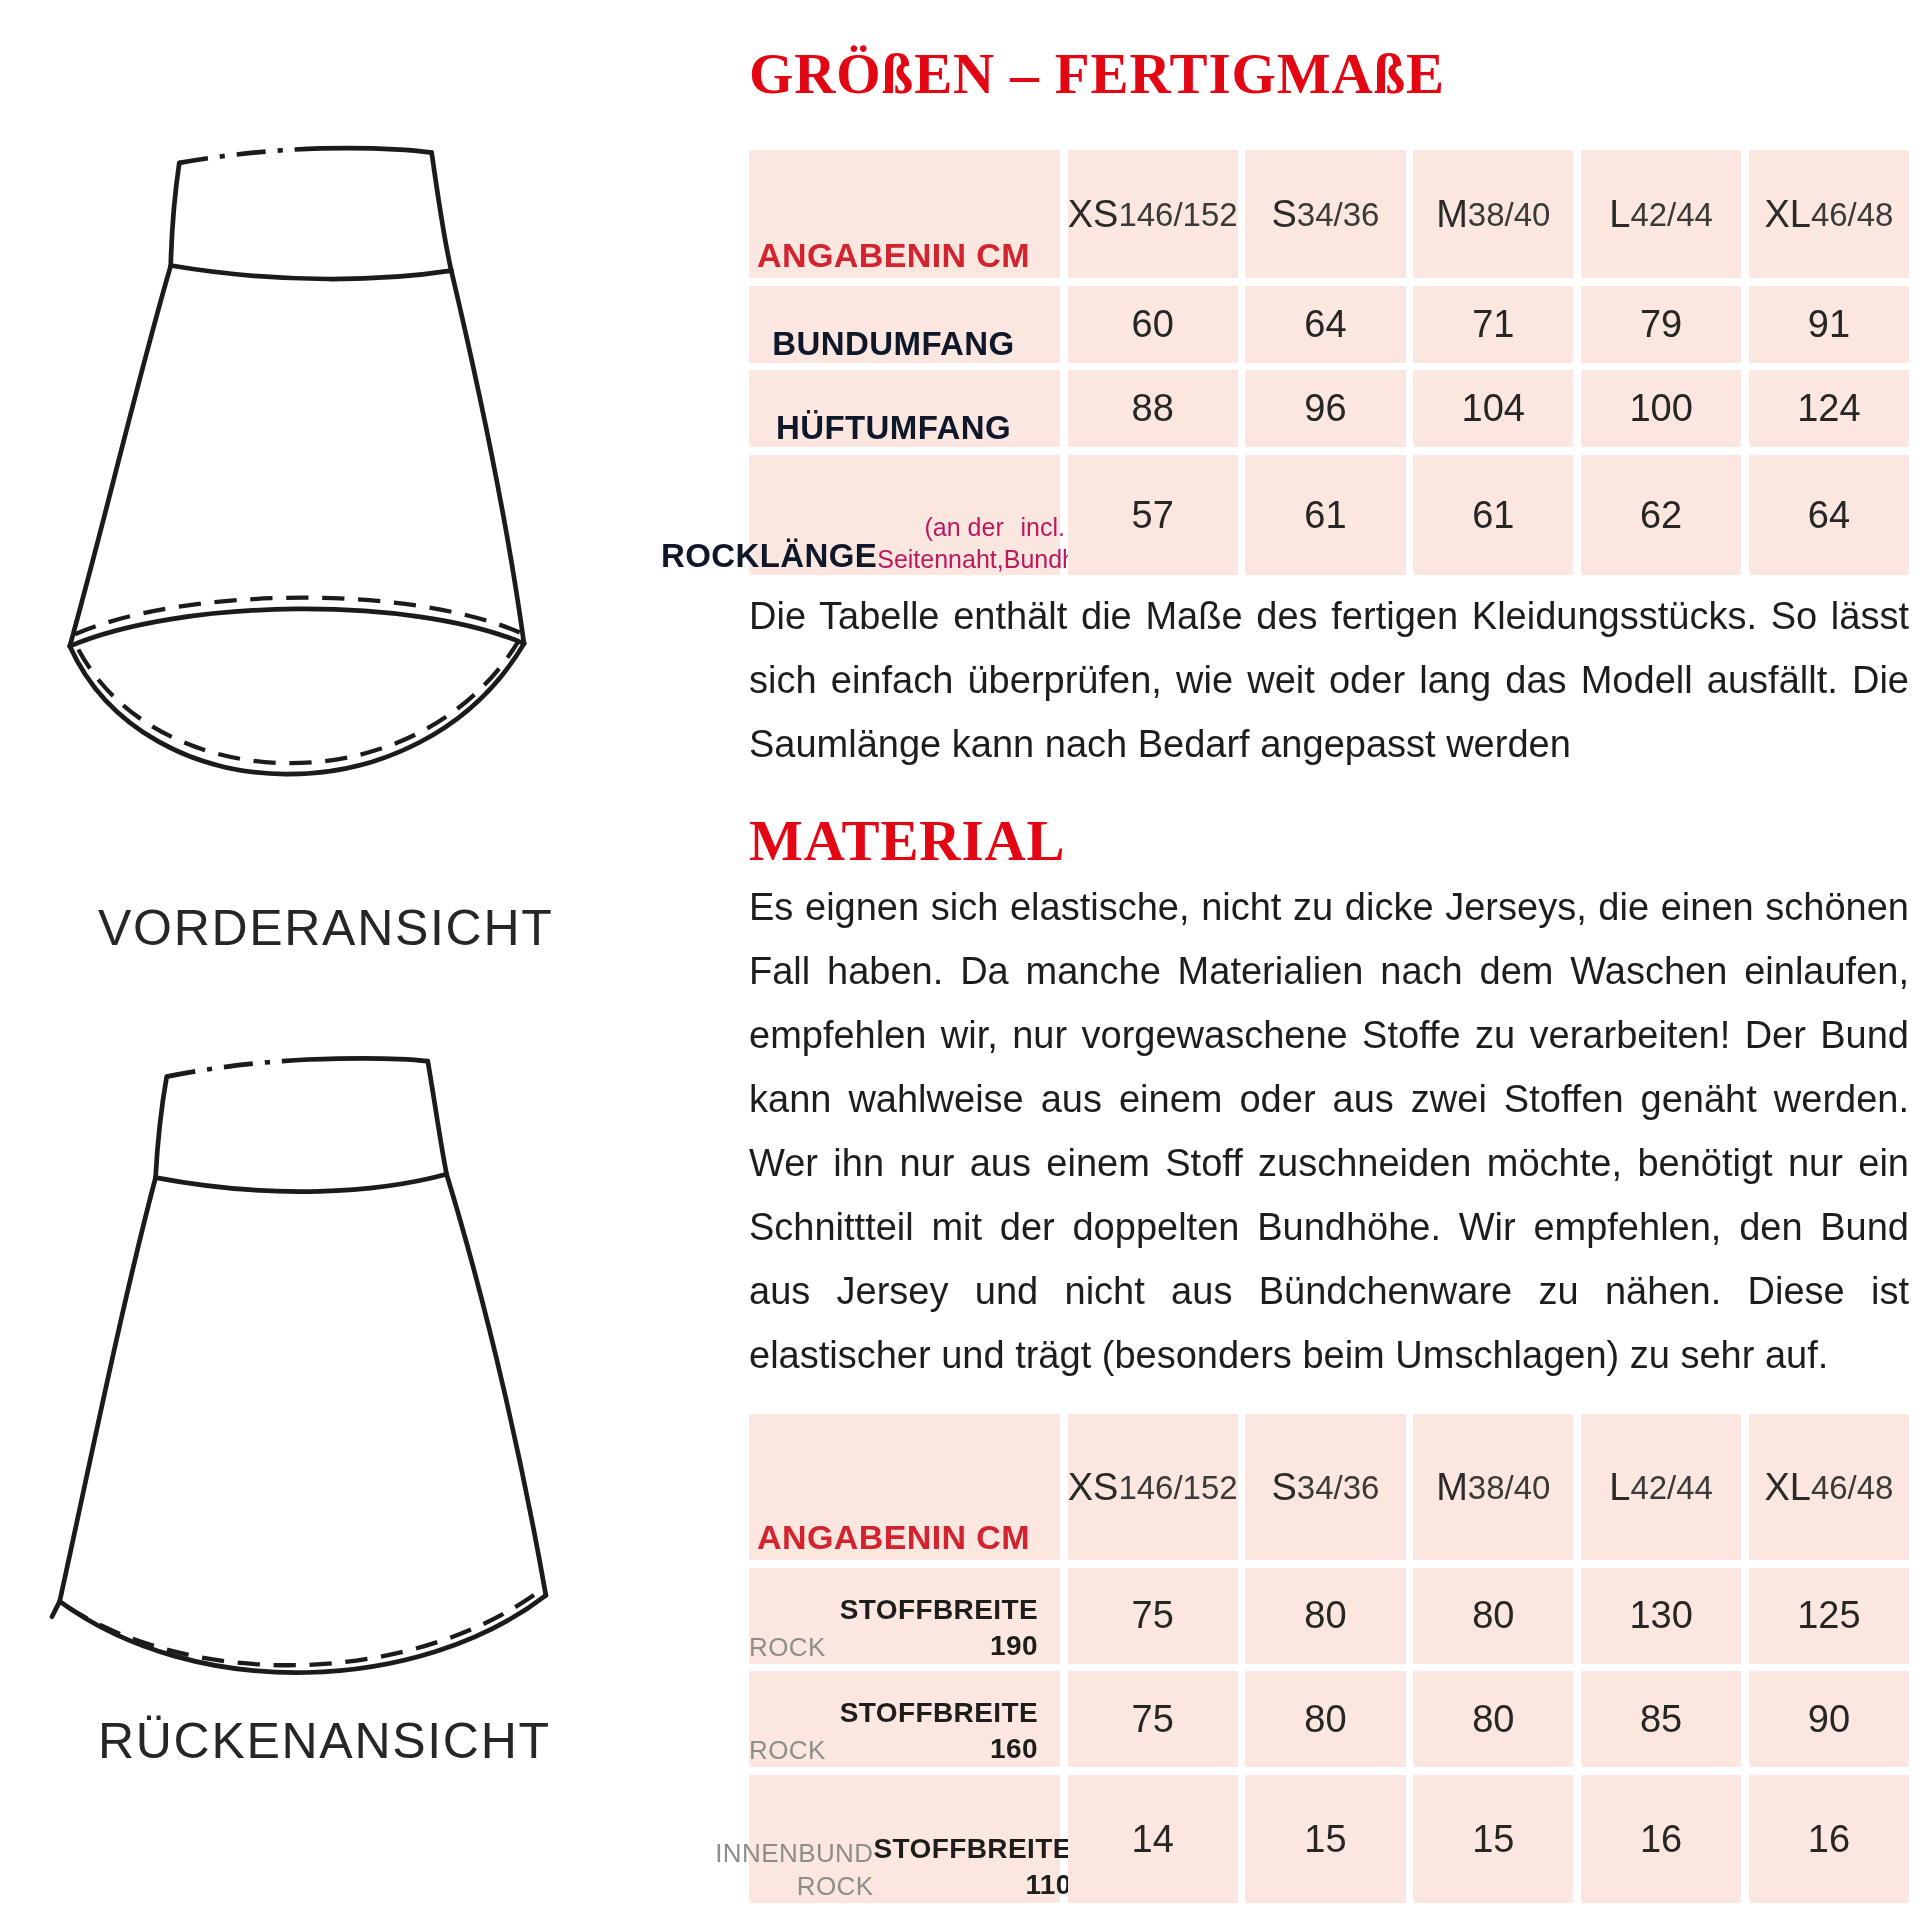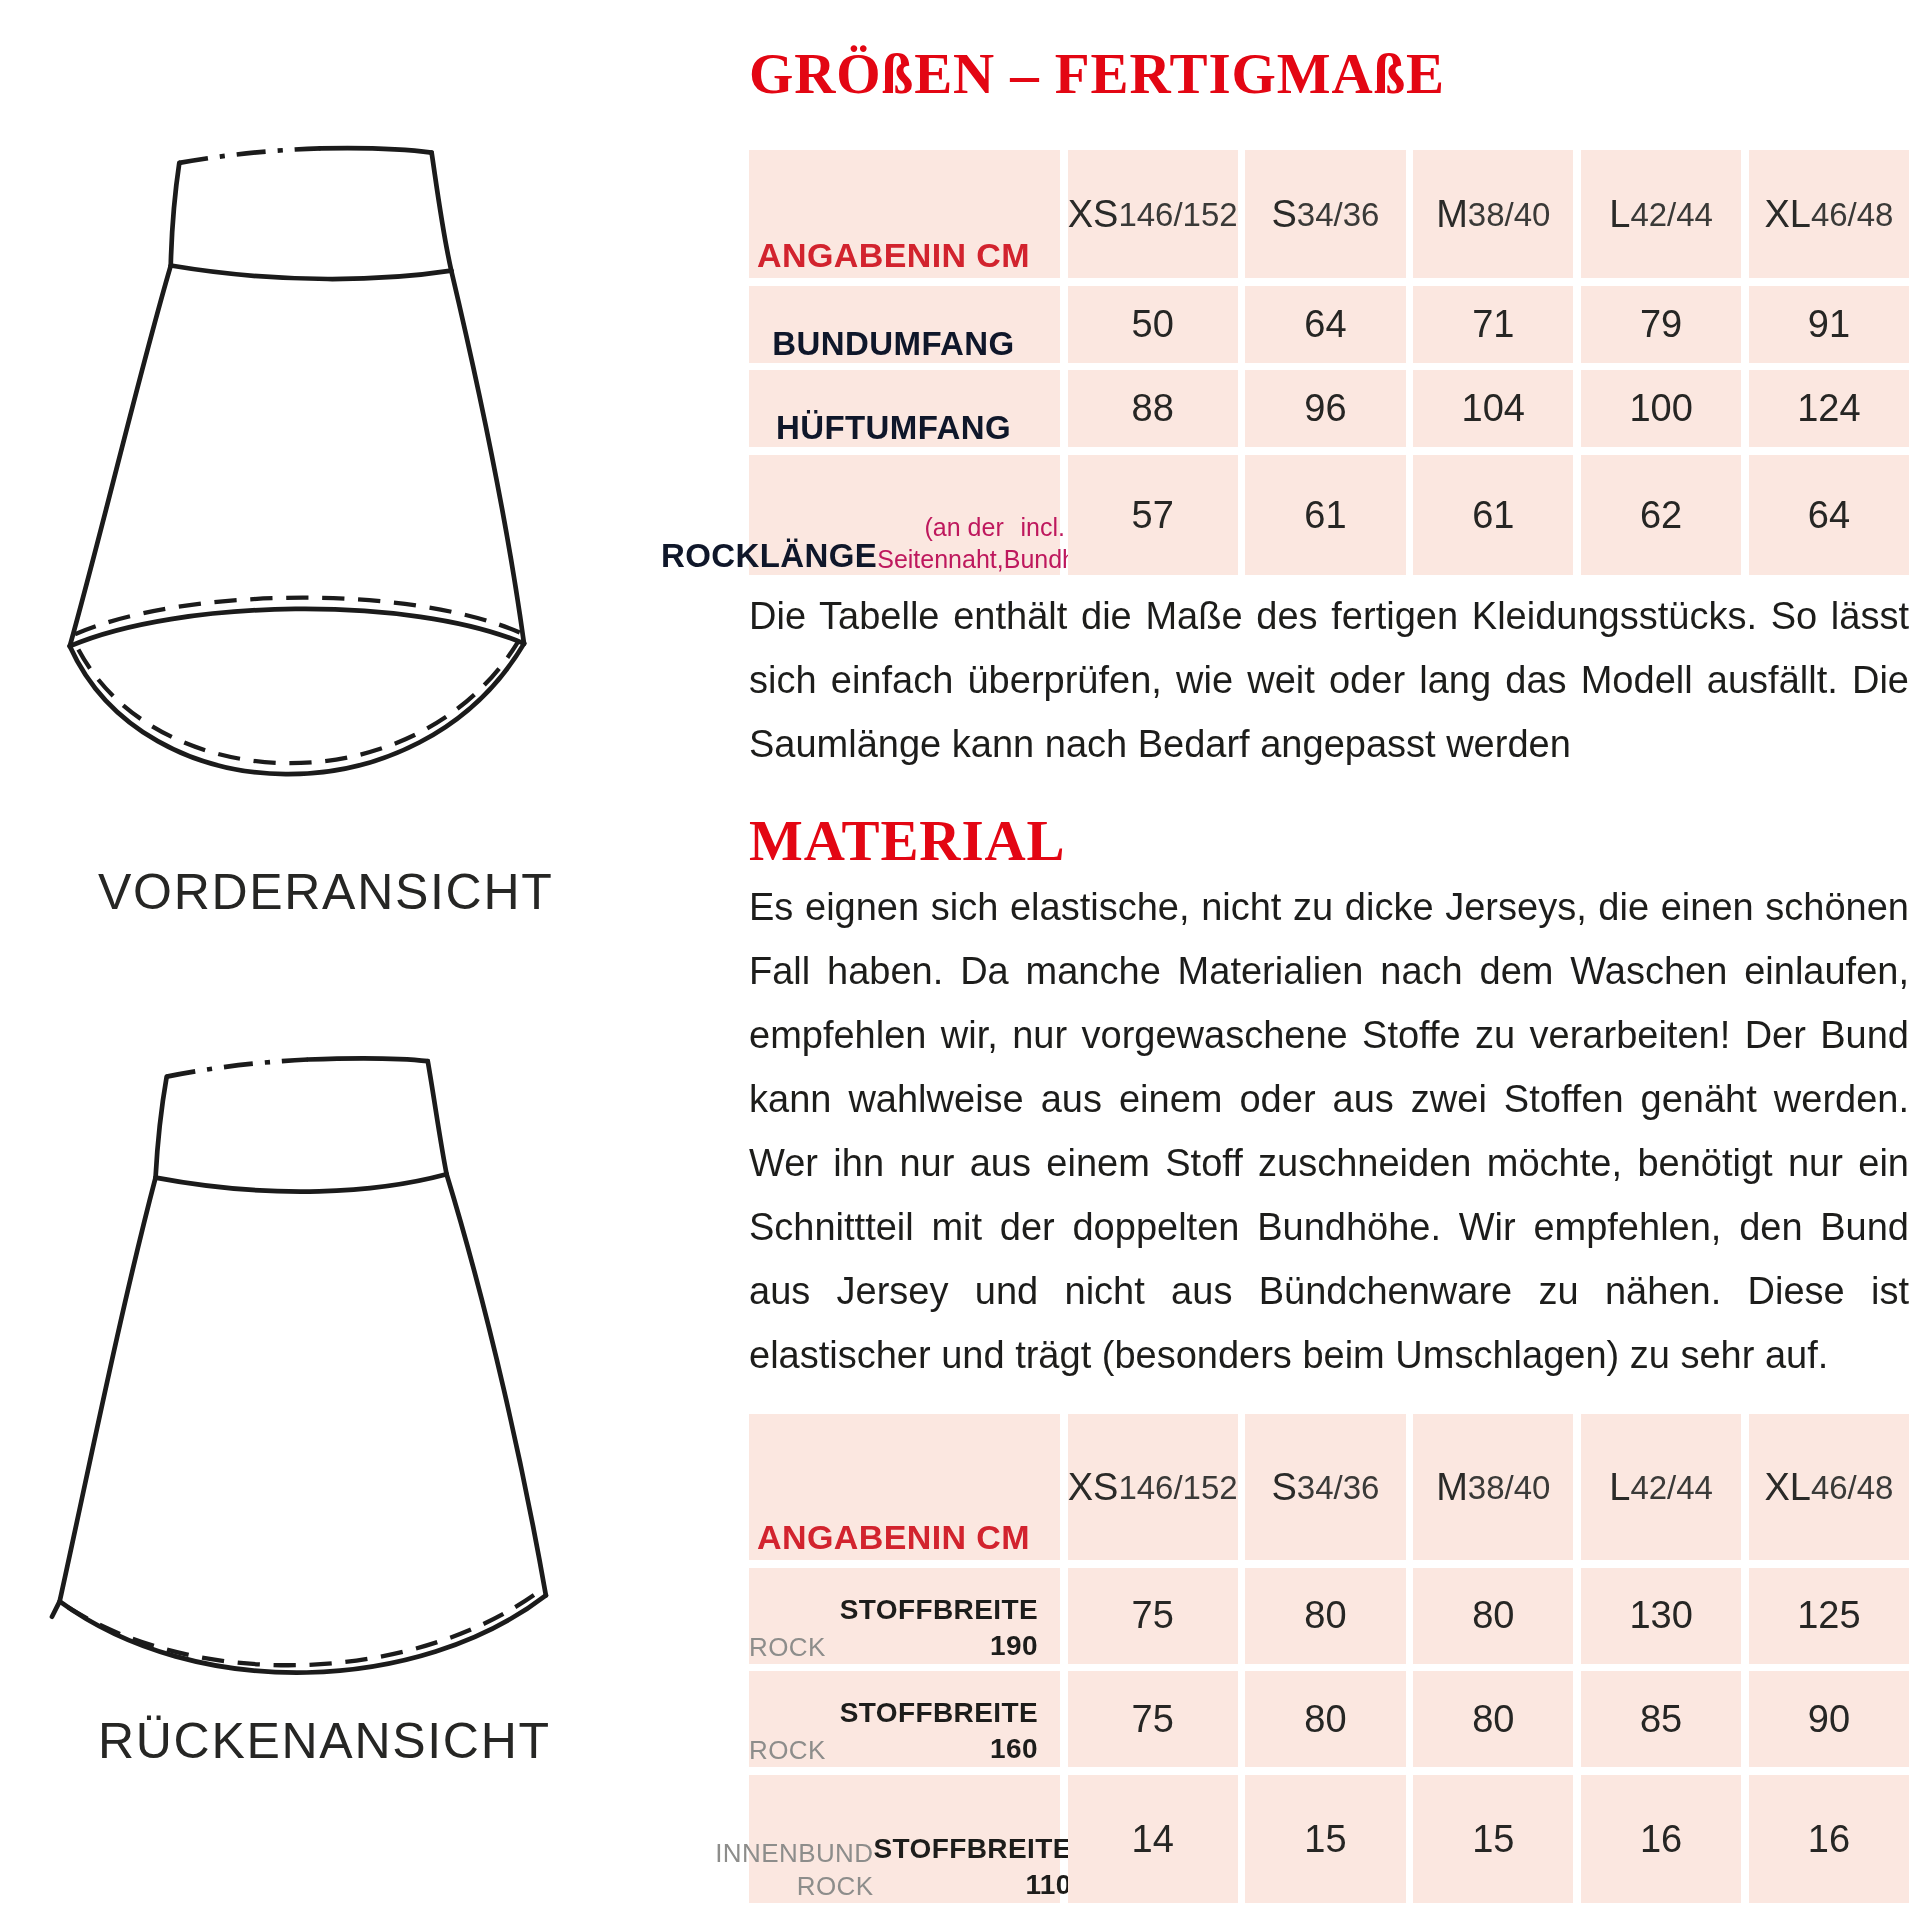--- a/index.html
+++ b/index.html
@@ -33,21 +33,21 @@
   .num{font-size:38px;color:#262624;}
   .lbl-top{font-size:26px;line-height:33px;color:#8d8d8b;letter-spacing:0.4px;}
   .lbl-bottom{font-size:28px;line-height:36px;font-weight:bold;color:#1d1d1b;letter-spacing:0.4px;margin-top:5.1px;}
 
   
   .skirt-svg{position:absolute;}
   #front-view-svg{left:51px;top:137px;}
   #back-view-svg{left:34px;top:1049px;}
   .drawing-label{position:absolute;left:98px;width:428px;text-align:center;
     font-size:50px;letter-spacing:1.7px;color:#262624;white-space:nowrap;}
-  #front-view-label{top:863px;}
+  #front-view-label{top:899px;}
   #back-view-label{top:1712px;}
   .outline{fill:none;stroke:#1b1b1b;stroke-width:5.5;stroke-linecap:round;stroke-linejoin:round;}
   .stitch{fill:none;stroke:#1b1b1b;stroke-width:5;stroke-linecap:butt;stroke-dasharray:26 16;}
   .dashdot{fill:none;stroke:#1b1b1b;stroke-width:5.5;stroke-linecap:butt;stroke-dasharray:34 14 6 14;}
 </style>
 </head>
 <body>
 
 <div id="page">
 
@@ -105,21 +105,21 @@
     </div>
     <div class="cell">
       <div class="sz">XL</div>
       <div class="rg">46/48</div>
     </div>
 
     <div class="cell label-cell">
       <div class="row-label">BUNDUMFANG</div>
     </div>
     <div class="cell">
-        <div class="num">50</div>
+        <div class="num">60</div>
       </div>
     <div class="cell">
         <div class="num">64</div>
       </div>
     <div class="cell">
         <div class="num">71</div>
       </div>
     <div class="cell">
         <div class="num">79</div>
       </div>

